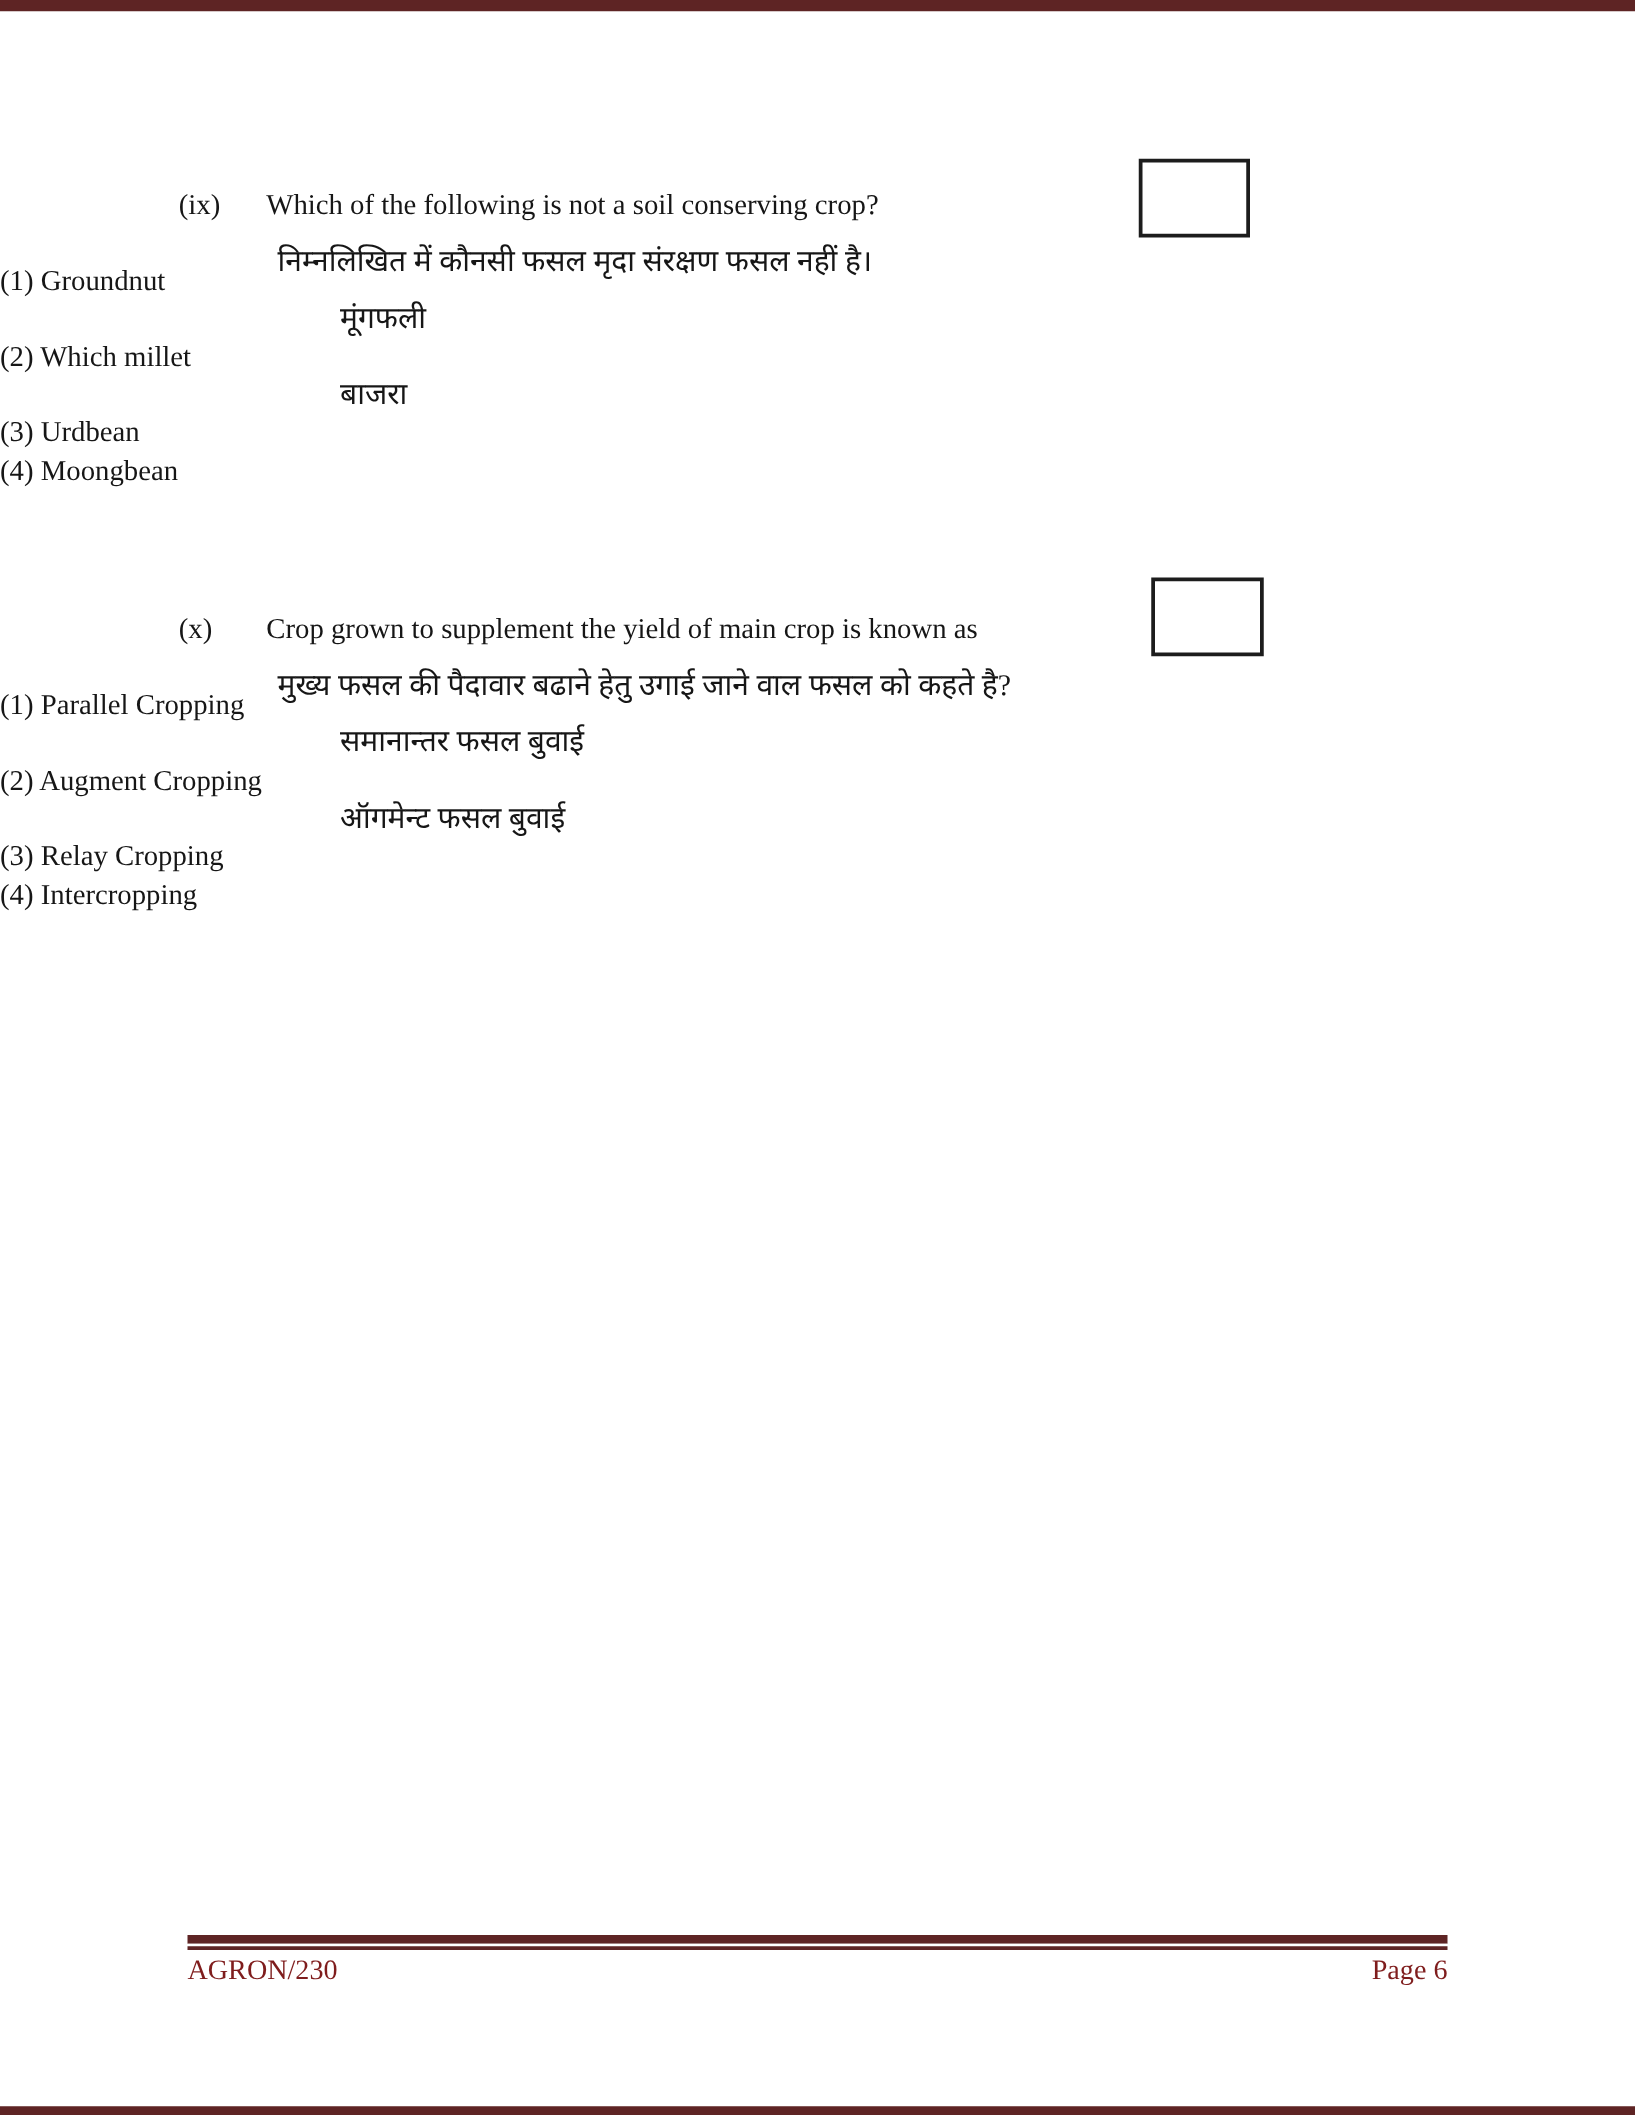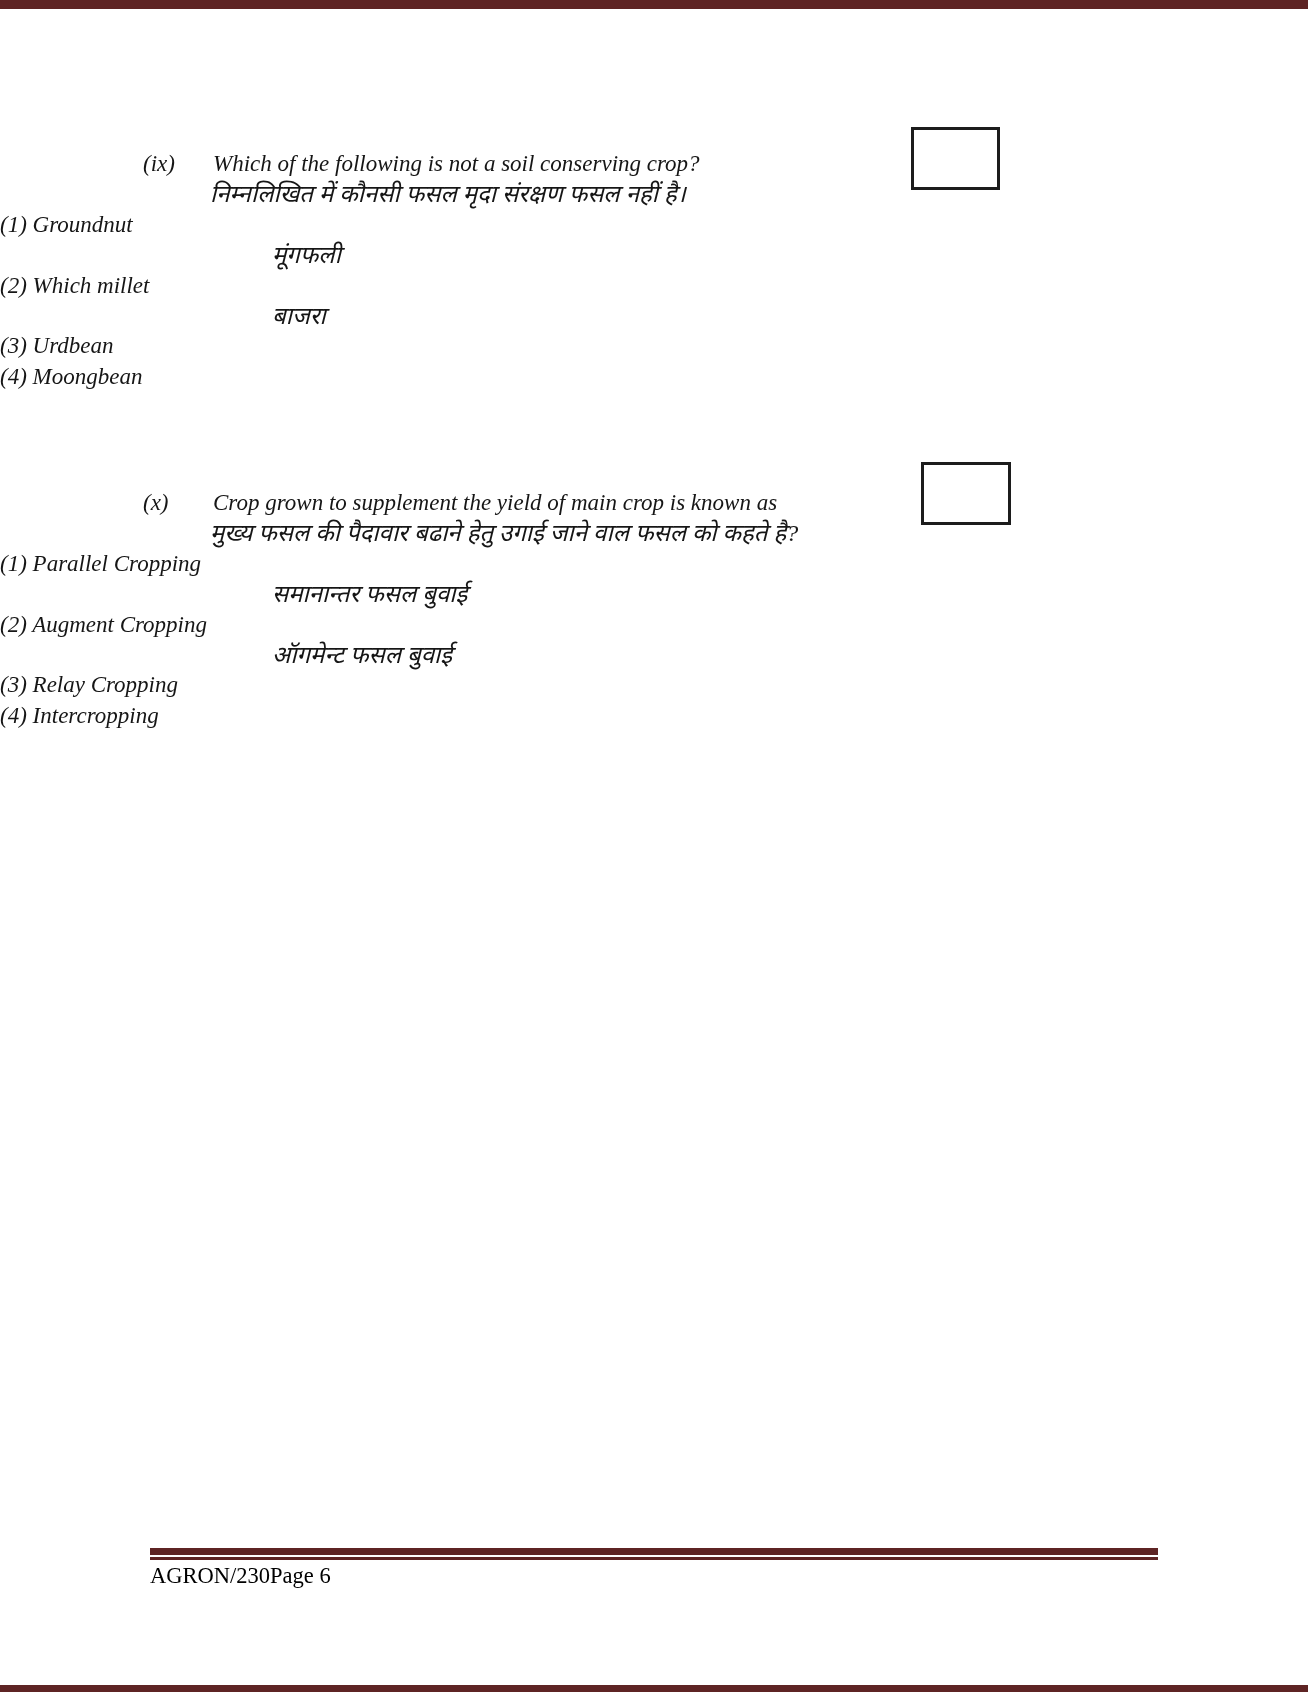--- a/index.html
+++ b/index.html
@@ -20,29 +20,28 @@
   }
   .accent-bar.top { top: 0; height: 9px; }
   .accent-bar.bottom { bottom: 0; height: 7px; }
 
   .question {
     position: absolute;
     left: 0;
     right: 0;
     font-size: 23px;
     line-height: 30.4px;
-    font-style: italic;
   }
   .q1 { top: 149px; }
   .q2 { top: 488px; }
 
   .qline { position: relative; height: 30.4px; white-space: nowrap; }
   .qnum  { position: absolute; left: 143px; }
   .qtext-en { position: absolute; left: 213px; }
-  .qtext-hi { position: absolute; left: 210px; }
+  .qtext-hi { position: absolute; left: 222px; margin-top: 16px; }
 
   .opt-en { height: 30.4px; white-space: nowrap; }
   .opt-hi { padding-left: 272px; height: 30.4px; white-space: nowrap; }
 
   .hi {
     font-family: "Liberation Serif", "DejaVu Sans", sans-serif;
     font-size: 24px;
   }
 
   .answer-box {
@@ -62,23 +61,24 @@
   .rule-thick { height: 7px; background: #5e2424; }
   .rule-gap   { height: 2px; background: #ffffff; }
   .rule-thin  { height: 3px; background: #5e2424; }
 
   .footer-text {
     position: absolute;
     left: 150px;
     top: 1562px;
     width: 1008px;
     display: flex;
+    justify-content: space-between;
     font-size: 22.5px;
     line-height: 28px;
-    color: #000000;
+    color: #7f1d1d;
   }
 </style>
 </head>
 <body>
 
 <div class="page">
 
   <div class="accent-bar top"></div>
 
   <section class="question q1">

